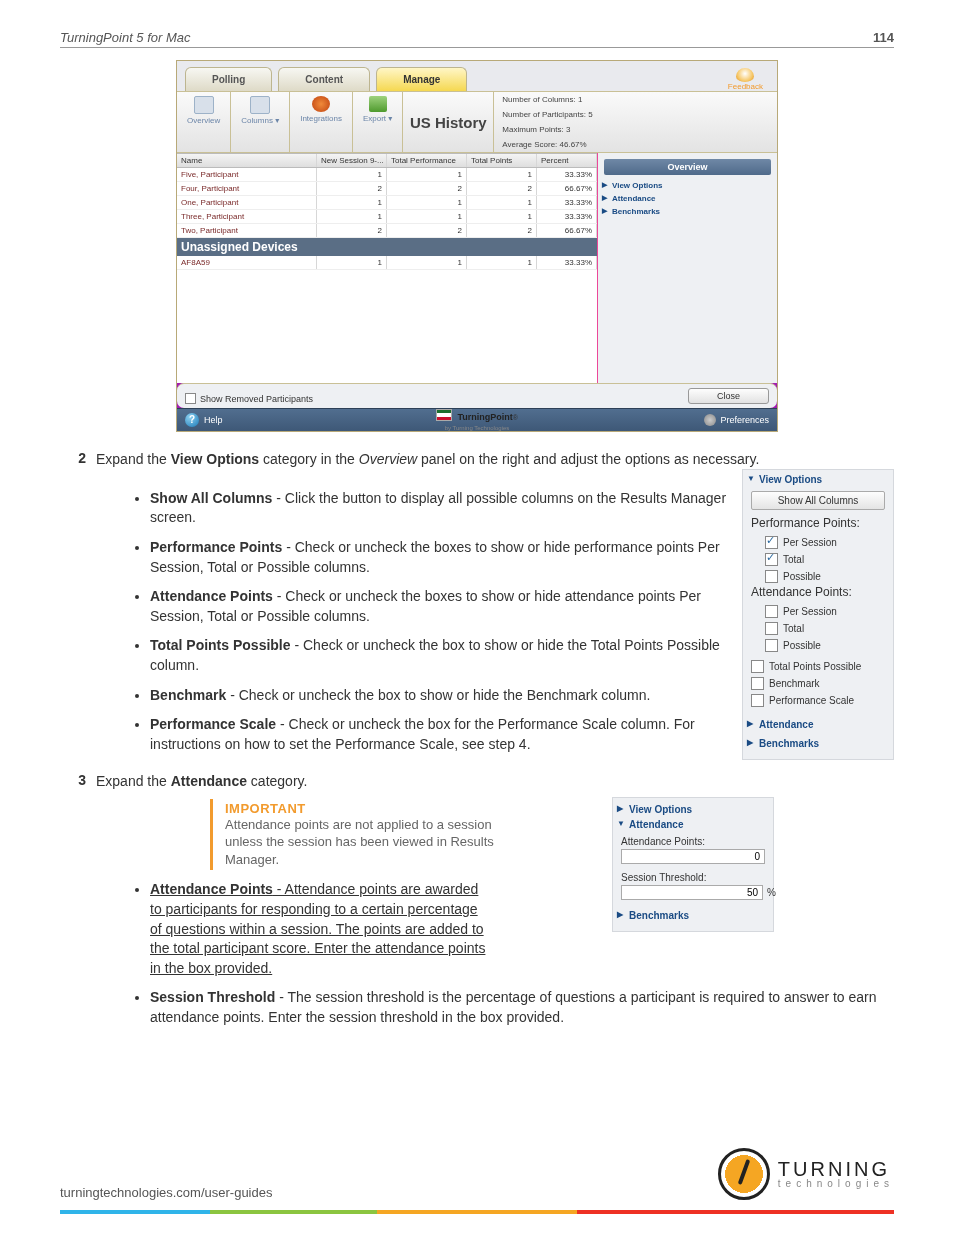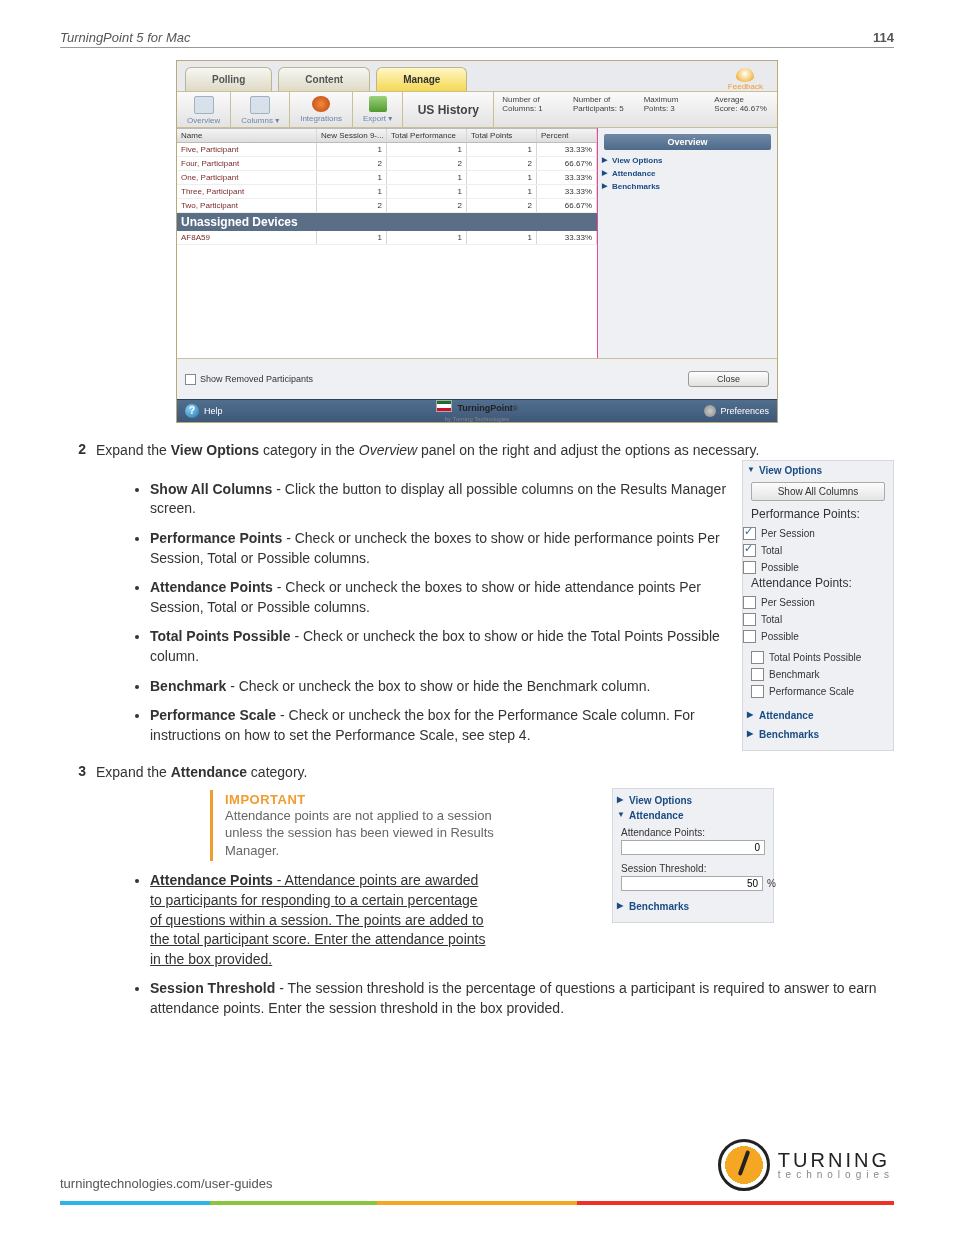--- a/index.html
+++ b/index.html
@@ -94,28 +94,28 @@
   }
   .tool-ico.globe { background: radial-gradient(circle,#f08a3a,#c04210); border-radius: 50%; border:none;}
   .tool-ico.export { background: linear-gradient(#9ed27e,#4f9a2e); border:none;}
   .tool-lbl { white-space: nowrap; }
   .session-title-box {
     flex: 0 0 90px;
     display: flex;
     align-items: center;
     justify-content: center;
     font-weight: bold;
-    font-size: 12px;
+    font-size: 15px;
     color: #444;
     border-right: 1px solid #c9c096;
   }
   .stats-box {
     flex: 1;
     display: grid;
-    grid-template-columns: 1fr 1fr 1fr 1fr;
+    grid-template-columns: 1fr;
     font-size: 8px;
     color: #444;
   }
   .stats-box > div { padding: 3px 8px; }
   .grid-head, .grid-row {
     display: grid;
     grid-template-columns: 140px 70px 80px 70px 60px;
   }
   .grid-head {
     background: linear-gradient(#f4f4f4,#dedede);
@@ -168,25 +168,26 @@
   .disc-item::before {
     content:"▶";
     font-size: 7px;
     position: absolute;
     left: 4px;
     top: 2px;
     color:#1a4b84;
   }
   .shot-footer {
     display: flex;
-    align-items: center;
-    padding: 12px 8px;
+    align-items: flex-end;
+    padding: 4px 8px;
     background: #eef0f3;
     border-top: 1px solid #c9c096;
     font-size: 9px;
+    border-radius: 7px;
   }
   .fake-check {
     width: 9px; height: 9px; border:1px solid #888; background:#fff; display:inline-block; margin-right:4px; vertical-align:-1px;
   }
   .btn-close {
     margin-left: auto;
     padding: 2px 28px;
     background: linear-gradient(#fdfdfd,#e2e2e2);
     border: 1px solid #999;
     border-radius: 3px;
@@ -252,21 +253,21 @@
     margin: 2px 8px 6px 8px;
     text-align:center;
     padding: 3px 0;
     background: linear-gradient(#fdfdfd,#e4e4e4);
     border: 1px solid #aaa;
     border-radius: 2px;
     font-size: 10px;
     color:#333;
   }
   .float-panel .grp-lbl { padding: 0 8px 4px 8px; font-size:12px; }
-  .float-panel .checks { }
+  .float-panel .checks { padding-left: 22px; }
   .float-panel label { display:flex; align-items:center; gap:5px; font-size:10px; padding: 2px 0;}
   .chk { width:11px;height:11px;border:1px solid #888;background:#fff;display:inline-block;position:relative;}
   .chk.on::after { content:"✓"; position:absolute; left:0; top:-3px; font-size:11px; color:#2c6aa0;}
 
   
   .att-panel {
     float: right;
     width: 160px;
     background: #eef0f3;
     border: 1px solid #d5d8dd;

